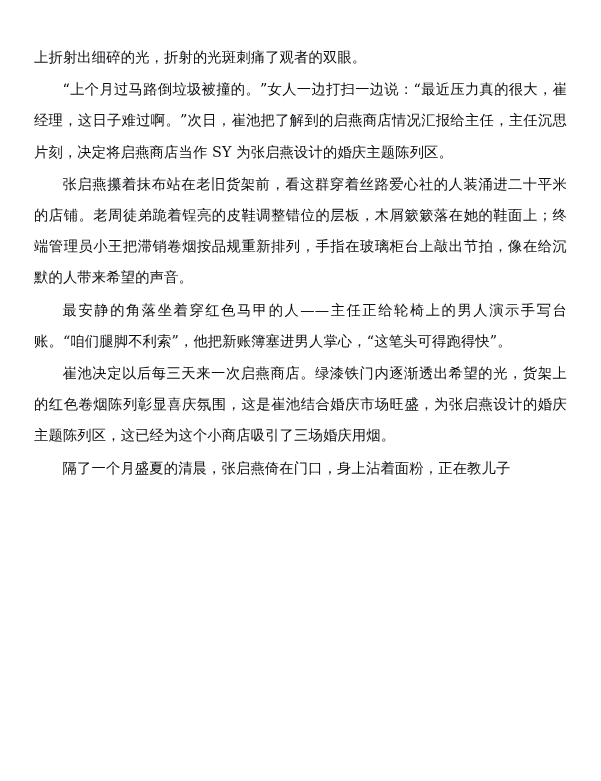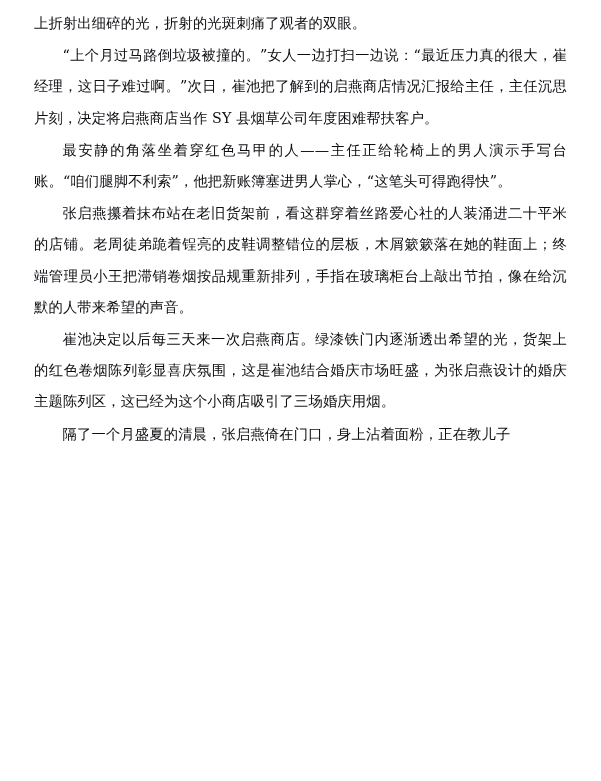--- a/index.html
+++ b/index.html
@@ -12,40 +12,40 @@
     height: 781px;
     overflow: hidden;
     font-family: "DejaVu Serif", "Liberation Serif", serif;
   }
   #page {
     position: relative;
     width: 601px;
     height: 781px;
     background: #ffffff;
     box-sizing: border-box;
-    padding: 8px 34px 10px 34px;
+    padding: 42px 34px 10px 34px;
   }
   .para {
     margin: 0 0 1px 0;
     font-size: 14.3px;
     line-height: 31.2px;
     color: #0d0d12;
     text-align: justify;
     text-justify: inter-ideograph;
     letter-spacing: 0.15px;
   }
   .para.indent {
     text-indent: 2em;
   }
 </style>
 </head>
 <body>
 
 <div id="page">
   <div id="body-text">
     <p class="para">上折射出细碎的光，折射的光斑刺痛了观者的双眼。</p>
-    <p class="para indent">“上个月过马路倒垃圾被撞的。”女人一边打扫一边说：“最近压力真的很大，崔经理，这日子难过啊。”次日，崔池把了解到的启燕商店情况汇报给主任，主任沉思片刻，决定将启燕商店当作 SY 县烟草公司年度困难帮扶客户。</p>
+    <p class="para indent">“上个月过马路倒垃圾被撞的。”女人一边打扫一边说：“最近压力真的很大，崔经理，这日子难过啊。”次日，崔池把了解到的启燕商店情况汇报给主任，主任沉思片刻，决定将启燕商店当作 SY 为张启燕设计的婚庆主题陈列区。</p>
+    <p class="para indent">张启燕攥着抹布站在老旧货架前，看这群穿着丝路爱心社的人装涌进二十平米的店铺。老周徒弟跪着锃亮的皮鞋调整错位的层板，木屑簌簌落在她的鞋面上；终端管理员小王把滞销卷烟按品规重新排列，手指在玻璃柜台上敲出节拍，像在给沉默的人带来希望的声音。</p>
     <p class="para indent">最安静的角落坐着穿红色马甲的人——主任正给轮椅上的男人演示手写台账。“咱们腿脚不利索”，他把新账簿塞进男人掌心，“这笔头可得跑得快”。</p>
-    <p class="para indent">张启燕攥着抹布站在老旧货架前，看这群穿着丝路爱心社的人装涌进二十平米的店铺。老周徒弟跪着锃亮的皮鞋调整错位的层板，木屑簌簌落在她的鞋面上；终端管理员小王把滞销卷烟按品规重新排列，手指在玻璃柜台上敲出节拍，像在给沉默的人带来希望的声音。</p>
     <p class="para indent">崔池决定以后每三天来一次启燕商店。绿漆铁门内逐渐透出希望的光，货架上的红色卷烟陈列彰显喜庆氛围，这是崔池结合婚庆市场旺盛，为张启燕设计的婚庆主题陈列区，这已经为这个小商店吸引了三场婚庆用烟。</p>
     <p class="para indent">隔了一个月盛夏的清晨，张启燕倚在门口，身上沾着面粉，正在教儿子</p>
   </div>
 </div>
 
 </body></html>

